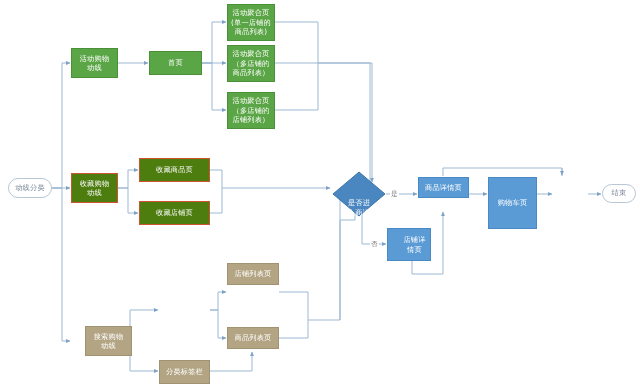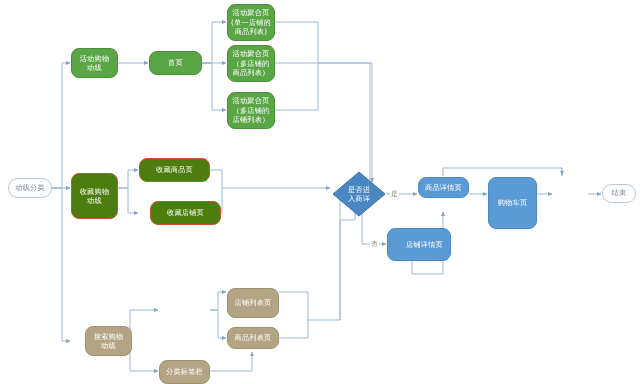--- a/index.html
+++ b/index.html
@@ -32,21 +32,20 @@
     align-items: center;
     justify-content: center;
     text-align: center;
     color: #ffffff;
     font-size: 7.2px;
     line-height: 9.4px;
     letter-spacing: 0.2px;
     white-space: pre-line;
     padding: 1px;
     z-index: 3;
-    border-radius: 8px;
   }
   .node.green {
     background: #5aa545;
     border: 1px solid #4b8f39;
   }
   .node.orange {
     background: #4d7c0f;
     border: 1px solid #cd542e;
   }
   .node.tan {
@@ -60,20 +59,21 @@
   .node.terminator {
     background: #ffffff;
     border: 1px solid #b9c6d4;
     border-radius: 999px;
     color: #7a879a;
   }
   .node.diamond {
     background: transparent;
     border: none;
     color: #ffffff;
+    align-items: flex-end;
   }
   .diamond-shape {
     position: absolute;
     left: 0;
     top: 0;
     width: 100%;
     height: 100%;
     z-index: -1;
   }
   .edge-label {
@@ -165,48 +165,48 @@
 商品列表)</div>
 
   <div class="node green" style="left:227px; top:45px; width:48px; height:37px;">活动聚合页
 （多店铺的
 商品列表）</div>
 
   <div class="node green" style="left:227px; top:92px; width:48px; height:37px;">活动聚合页
 （多店铺的
 店铺列表）</div>
 
-  <div class="node orange" style="left:71px; top:173px; width:47px; height:46px;">收藏购物
+  <div class="node orange" style="left:71px; top:173px; width:47px; height:30px;">收藏购物
 动线</div>
 
   <div class="node orange" style="left:139px; top:158px; width:71px; height:24px;">收藏商品页</div>
 
-  <div class="node orange" style="left:150px; top:201px; width:71px; height:24px;">收藏店铺页</div>
+  <div class="node orange" style="left:139px; top:201px; width:71px; height:24px;">收藏店铺页</div>
 
   <div class="node tan" style="left:85px; top:326px; width:47px; height:30px;">搜索购物
 动线</div>
 
 
   <div class="node tan" style="left:159px; top:360px; width:51px; height:24px;">分类标签栏</div>
 
-  <div class="node tan" style="left:227px; top:288px; width:52px; height:30px;">店铺列表页</div>
+  <div class="node tan" style="left:227px; top:263px; width:52px; height:22px;">店铺列表页</div>
 
   <div class="node tan" style="left:227px; top:327px; width:52px; height:22px;">商品列表页</div>
 
   <div class="node diamond" style="left:331px; top:170px; width:56px; height:48px;">
     <svg class="diamond-shape" viewBox="0 0 56 48" xmlns="http://www.w3.org/2000/svg">
       <polygon points="28,2 54,24 28,46 2,24" fill="#4a86c0" stroke="#3c74ab" stroke-width="1"></polygon>
     </svg>
     <span style="position:relative; z-index:2;">是否进
 入商详</span>
   </div>
 
   <div class="node blue" style="left:418px; top:177px; width:51px; height:21px;">商品详情页</div>
 
-  <div class="node blue" style="left:387px; top:228px; width:64px; height:33px;padding-left:12px;">店铺详情页</div>
+  <div class="node blue" style="left:387px; top:228px; width:44px; height:33px;padding-left:12px;">店铺详情页</div>
 
   <div class="node blue" style="left:488px; top:177px; width:49px; height:52px;">购物车页</div>
 
 
   <div class="node terminator" style="left:602px; top:184px; width:34px; height:19px;font-family:Liberation Serif, serif;">结束</div>
 
   <div class="edge-label" style="left:390px; top:190px;">是</div>
 
   <div class="edge-label" style="left:370px; top:240px;">否</div>
 

